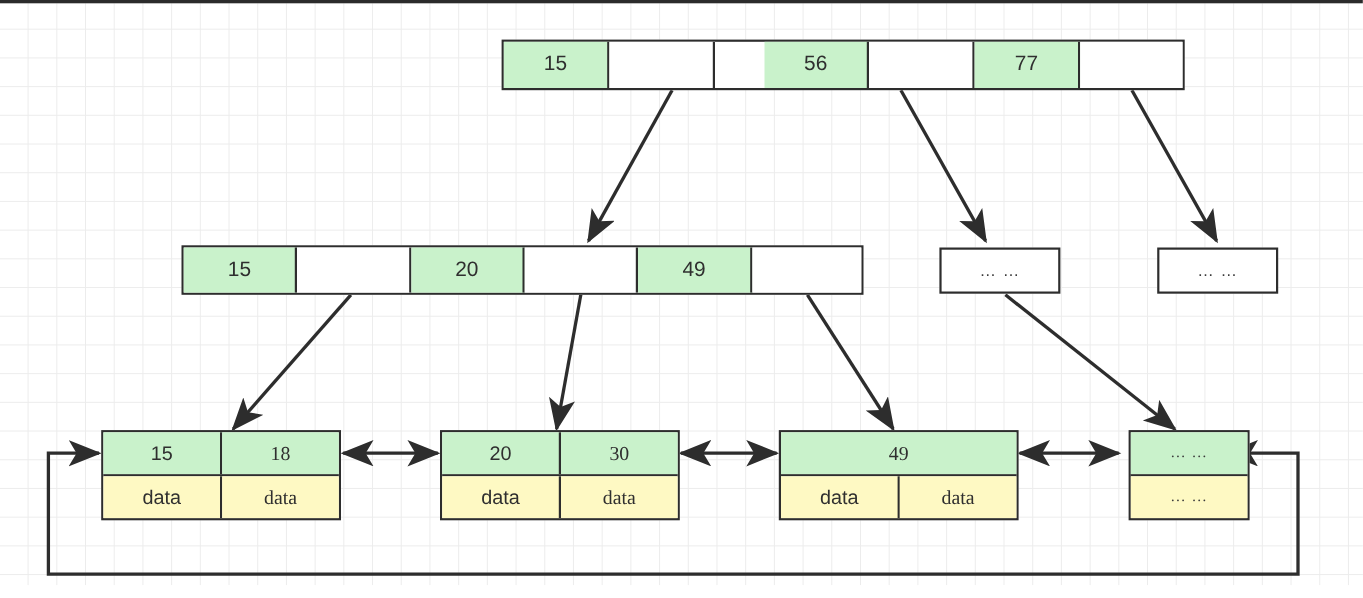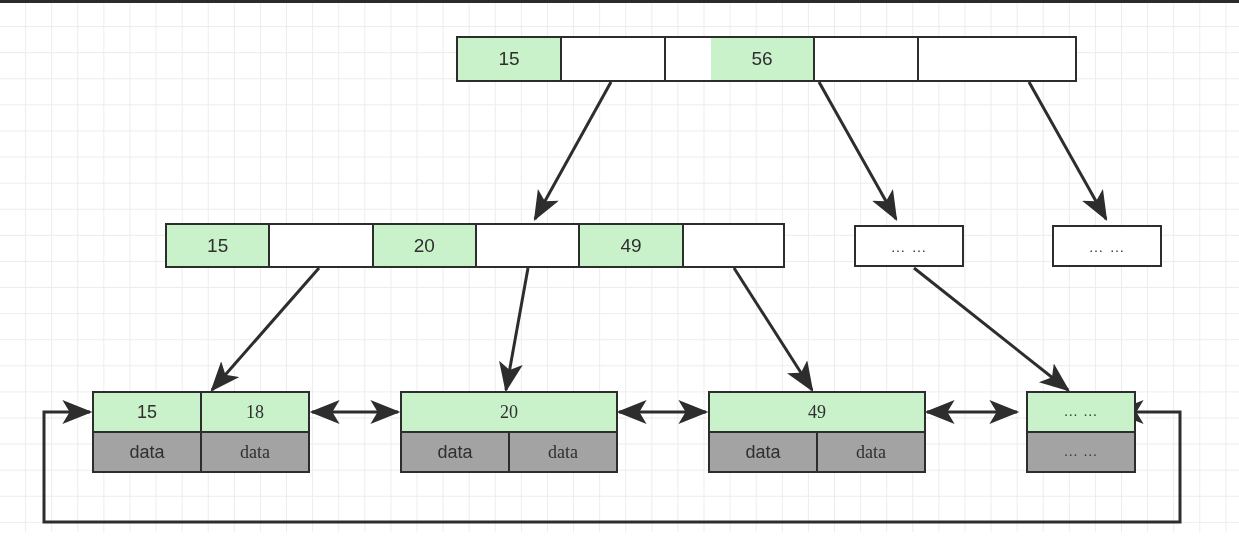--- a/index.html
+++ b/index.html
@@ -87,21 +87,21 @@
     display: flex;
     align-items: center;
     justify-content: center;
     font-size: 18px;
     color: #2f2f2f;
     border-right: 2.5px solid #2d2d2d;
     box-sizing: border-box;
   }
   .leaf-cell:last-child { border-right: none; font-family: Liberation Serif, serif; }
   .leaf-row.keys .leaf-cell { background: #c9f2cb; }
-  .leaf-row.data .leaf-cell { background: #a3a3a3; }
+  .leaf-row.data .leaf-cell { background: #fef9c3; }
   .leaf-cell.ellipsis { font-size: 14px; letter-spacing: 1px; color: #3a3a3a; }
 </style>
 </head>
 <body>
 
 <div id="canvas">
 
   <svg id="edges" viewBox="0 0 1239 544">
     <defs>
       <marker id="arrow" markerWidth="11" markerHeight="11" refX="9.2" refY="4" orient="auto" markerUnits="strokeWidth">
@@ -149,20 +149,21 @@
     <g>
       <path d="M1116 409 H1180 V519 H44 V409 H90" fill="none" stroke="#2d2d2d" stroke-width="3" marker-start="url(#arrow-start)" marker-end="url(#arrow)"></path>
     </g>
   </svg>
 
   <div class="node" id="root-node" style="left:456px; top:33px; width:621px; height:46px;">
     <div class="cell key" style="width:104px;">15</div>
     <div class="cell ptr" style="width:104px;"></div>
     <div class="cell key" style="width:104px;margin-left:45px;">56</div>
     <div class="cell ptr" style="width:104px;"></div>
+    <div class="cell key" style="width:104px;">77</div>
     <div class="cell ptr" style="width:101px;"></div>
   </div>
 
   <div class="node" id="internal-node" style="left:165px; top:220px; width:620px; height:45px;">
     <div class="cell key" style="width:104px;">15</div>
     <div class="cell ptr" style="width:104px;"></div>
     <div class="cell key" style="width:104px;">20</div>
     <div class="cell ptr" style="width:104px;"></div>
     <div class="cell key" style="width:104px;">49</div>
     <div class="cell ptr" style="width:100px;"></div>
@@ -178,20 +179,21 @@
     </div>
     <div class="leaf-row data">
       <div class="leaf-cell">data</div>
       <div class="leaf-cell">data</div>
     </div>
   </div>
 
   <div class="leaf" style="left:400px; top:388px; width:218px; height:82px;">
     <div class="leaf-row keys">
       <div class="leaf-cell">20</div>
+      <div class="leaf-cell">30</div>
     </div>
     <div class="leaf-row data">
       <div class="leaf-cell">data</div>
       <div class="leaf-cell">data</div>
     </div>
   </div>
 
   <div class="leaf" style="left:708px; top:388px; width:218px; height:82px;">
     <div class="leaf-row keys">
       <div class="leaf-cell">49</div>

